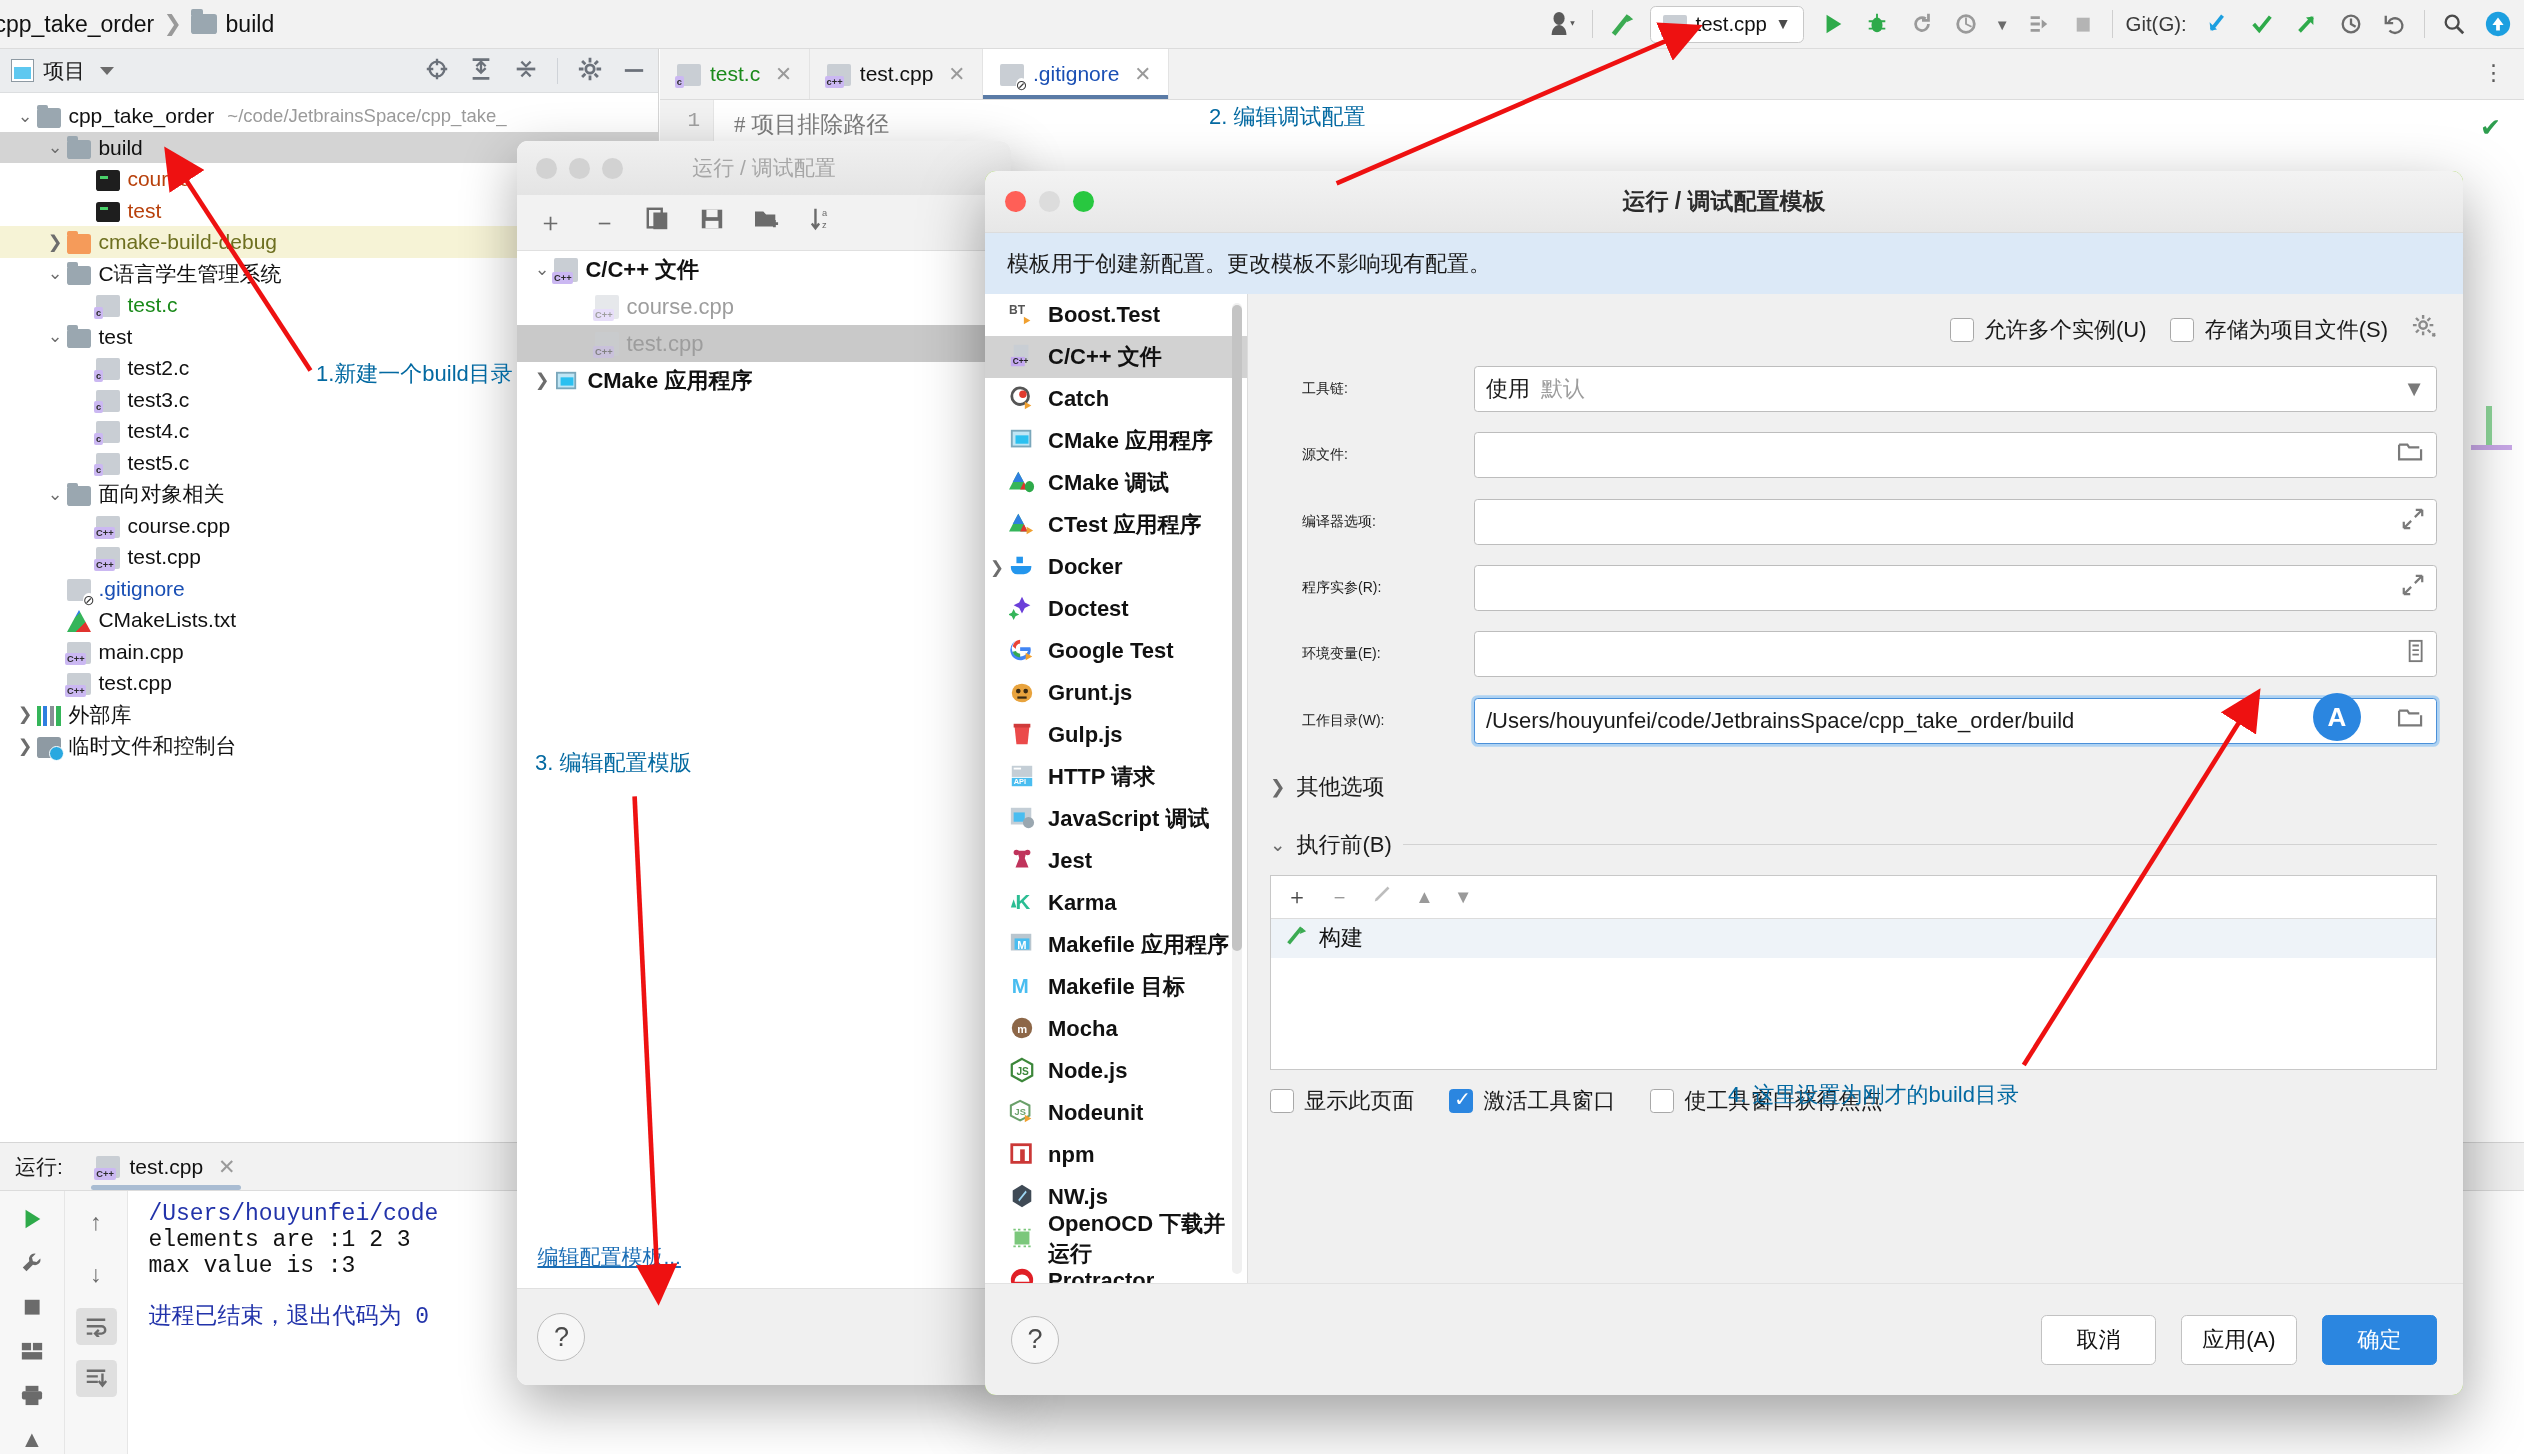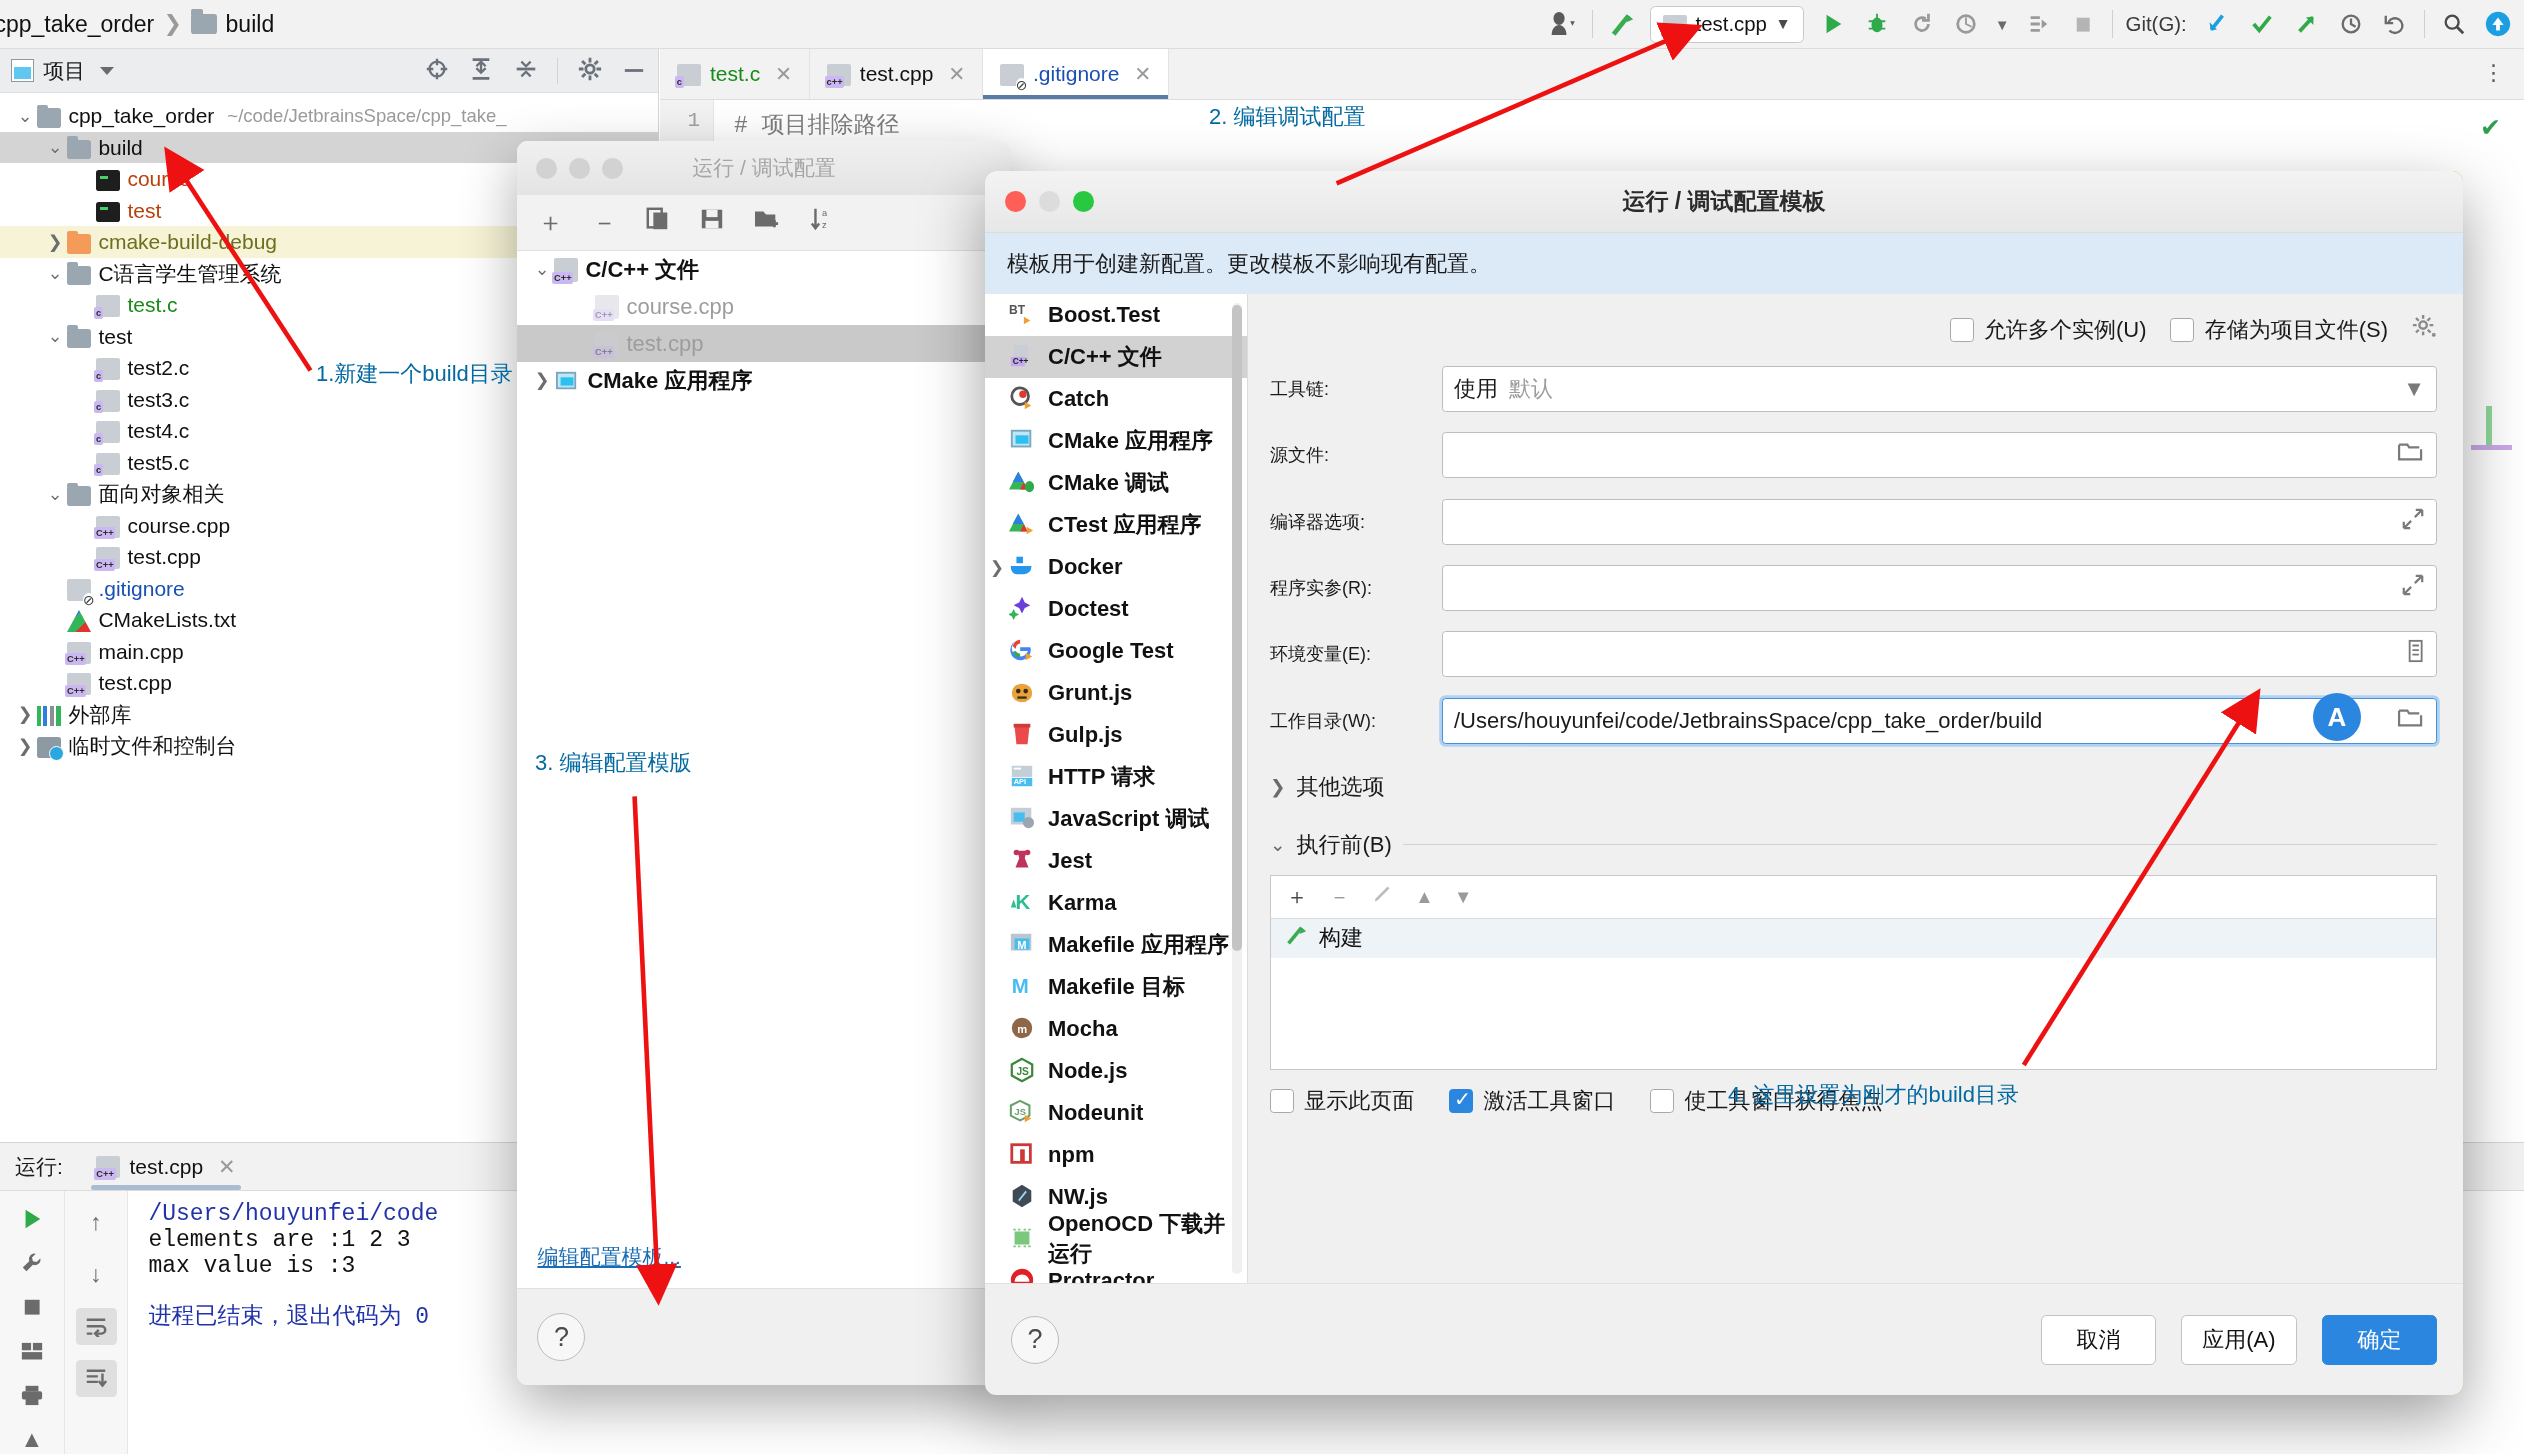--- a/index.html
+++ b/index.html
@@ -96,21 +96,21 @@
           border-right:0.9px solid #e3e3e3; position:relative; }
   .etab.active { background:#fff; }
   .etab.active::after { content:""; position:absolute; left:0; right:0; bottom:0; height:3.7px; background:#5a7ba6; }
   .etab .x { color:#9a9a9a; font-size:20.4px; margin-left:5.6px; }
   .ed-body { position:relative; height: calc(100% - 51px); background:#fff; }
   .gutter { position:absolute; left:0; top:0; bottom:0; width:54px; background:#f2f2f2;
             border-right:0.9px solid #e6e6e6; }
   .lnum { color:#a0a0a0; font-size:21px; text-align:right; padding:9.3px 13px 0 0;
           font-family:"Liberation Mono","DejaVu Sans Mono",monospace; }
   .code-line { position:absolute; left:74px; top:9.3px; font-size:23px; color:#7d7d7d;
-               font-family:Liberation Mono, monospace; }
+               font-family:Liberation Serif, serif; }
   .ed-check { position:absolute; right:24px; top:13px; color:#2e9e4f; font-size:25px; }
   .ed-kebab { position:absolute; right:20.4px; top:-40px; color:#5a5a5a; font-size:22px; letter-spacing:0; }
   .marker-green { position:absolute; right:33px; top:306px; width:5.6px; height:39px; background:#8ed79a; }
   .marker-purple{ position:absolute; right:13px; top:345px; width:41px; height:4.6px; background:#c9a8e8; }
 
   
   .runwin { position:absolute; left:0; right:0; bottom:0; height:312px; background:#fff; border-top:0.9px solid #d6d6d6; }
   .run-head { height:48px; display:flex; align-items:center; background:#f2f2f2; border-bottom:0.9px solid #dcdcdc;
               padding-left:15px; }
   .run-label { font-size:21px; color:#1b1b1b; margin-right:20.4px; }
@@ -173,21 +173,21 @@
   .cfgic { width:28px; height:28px; flex:0 0 28px; margin-right:11px; position:relative; }
   .w2-scroll { position:absolute; right:4.6px; top:9.3px; width:10.2px; bottom:9.3px; border-radius:5.6px; background:#f0f0f0; }
   .w2-thumb { position:absolute; right:4.6px; top:11px; width:10.2px; height:646px; border-radius:5.6px; background:#c4c4c4; }
 
   .w2-form { flex:1; background:#f0f0f0; padding:20.4px 26px 0 22px; position:relative; }
   .chkrow { display:flex; align-items:center; justify-content:flex-end; gap:24px; font-size:22px; color:#1b1b1b; }
   .cbx { width:24px; height:24px; border:0.9px solid #a8a8a8; background:#fff; border-radius:3.7px; flex:0 0 24px; }
   .cbx.on { background:#2b86e0; border-color:#2b86e0; position:relative; }
   .cbx.on::after { content:"✓"; position:absolute; left:3.7px; top:-3.7px; color:#fff; font-size:20.4px; }
   .frow { display:flex; align-items:center; margin-top:20.4px; }
-  .flabel { width:172px; flex:0 0 172px; font-size:18px; color:#1b1b1b; text-align:left; }
+  .flabel { width:172px; flex:0 0 172px; font-size:14px; color:#1b1b1b; text-align:left;margin-left:32px; }
   .fctl { flex:1; height:46px; background:#fff; border:0.9px solid #bdbdbd; border-radius:3.7px;
           display:flex; align-items:center; padding:0 11px; font-size:22px; color:#1b1b1b; position:relative; }
   .fctl.focus { border:1.9px solid #4a90d9; box-shadow:0 0 0 2.8px #aed2f2; }
   .fctl .ph { color:#9d9d9d; margin-left:11px; }
   .fend { margin-left:auto; color:#7a7a7a; font-size:22px; }
   .sect { display:flex; align-items:center; gap:11px; margin-top:28px; font-size:22px; color:#1b1b1b; }
   .sect .line { flex:1; height:0.9px; background:#d2d2d2; }
   .beforebox { margin-top:15px; border:0.9px solid #c8c8c8; background:#fff; height:195px; position:relative; }
   .bb-tools { height:43px; border-bottom:0.9px solid #dcdcdc; display:flex; align-items:center; gap:20.4px;
               padding-left:15px; color:#9a9a9a; font-size:22px; }

